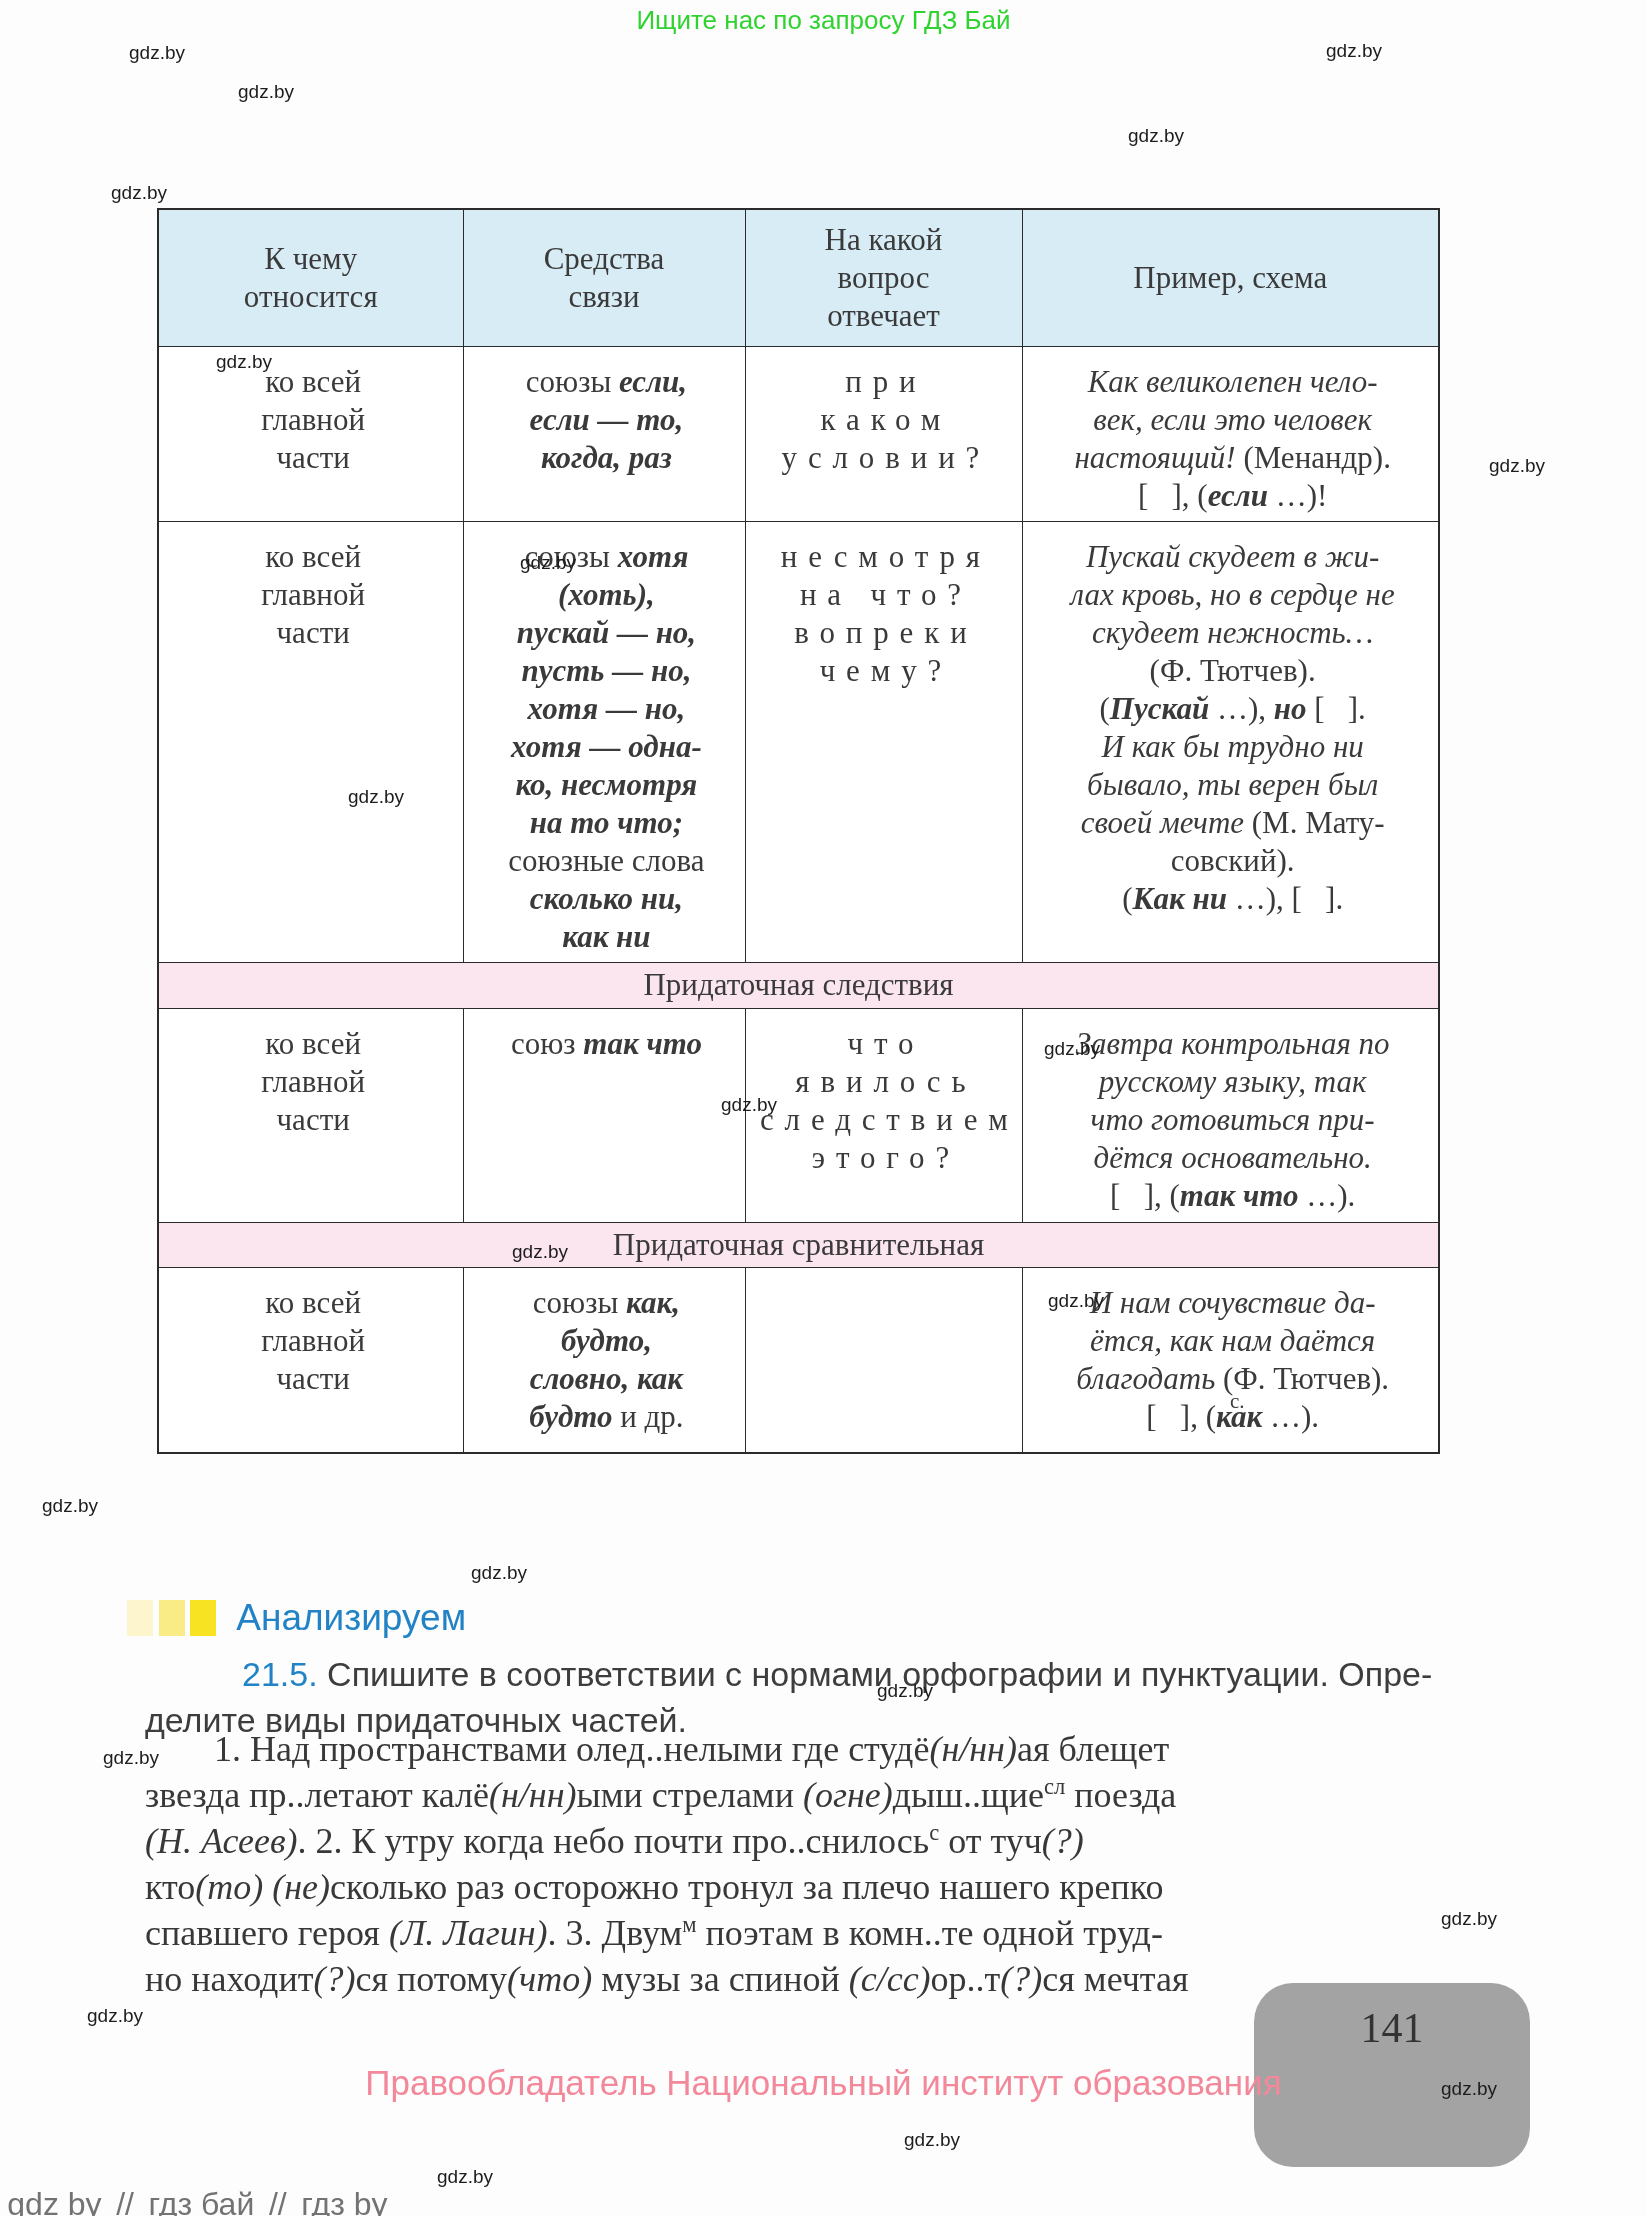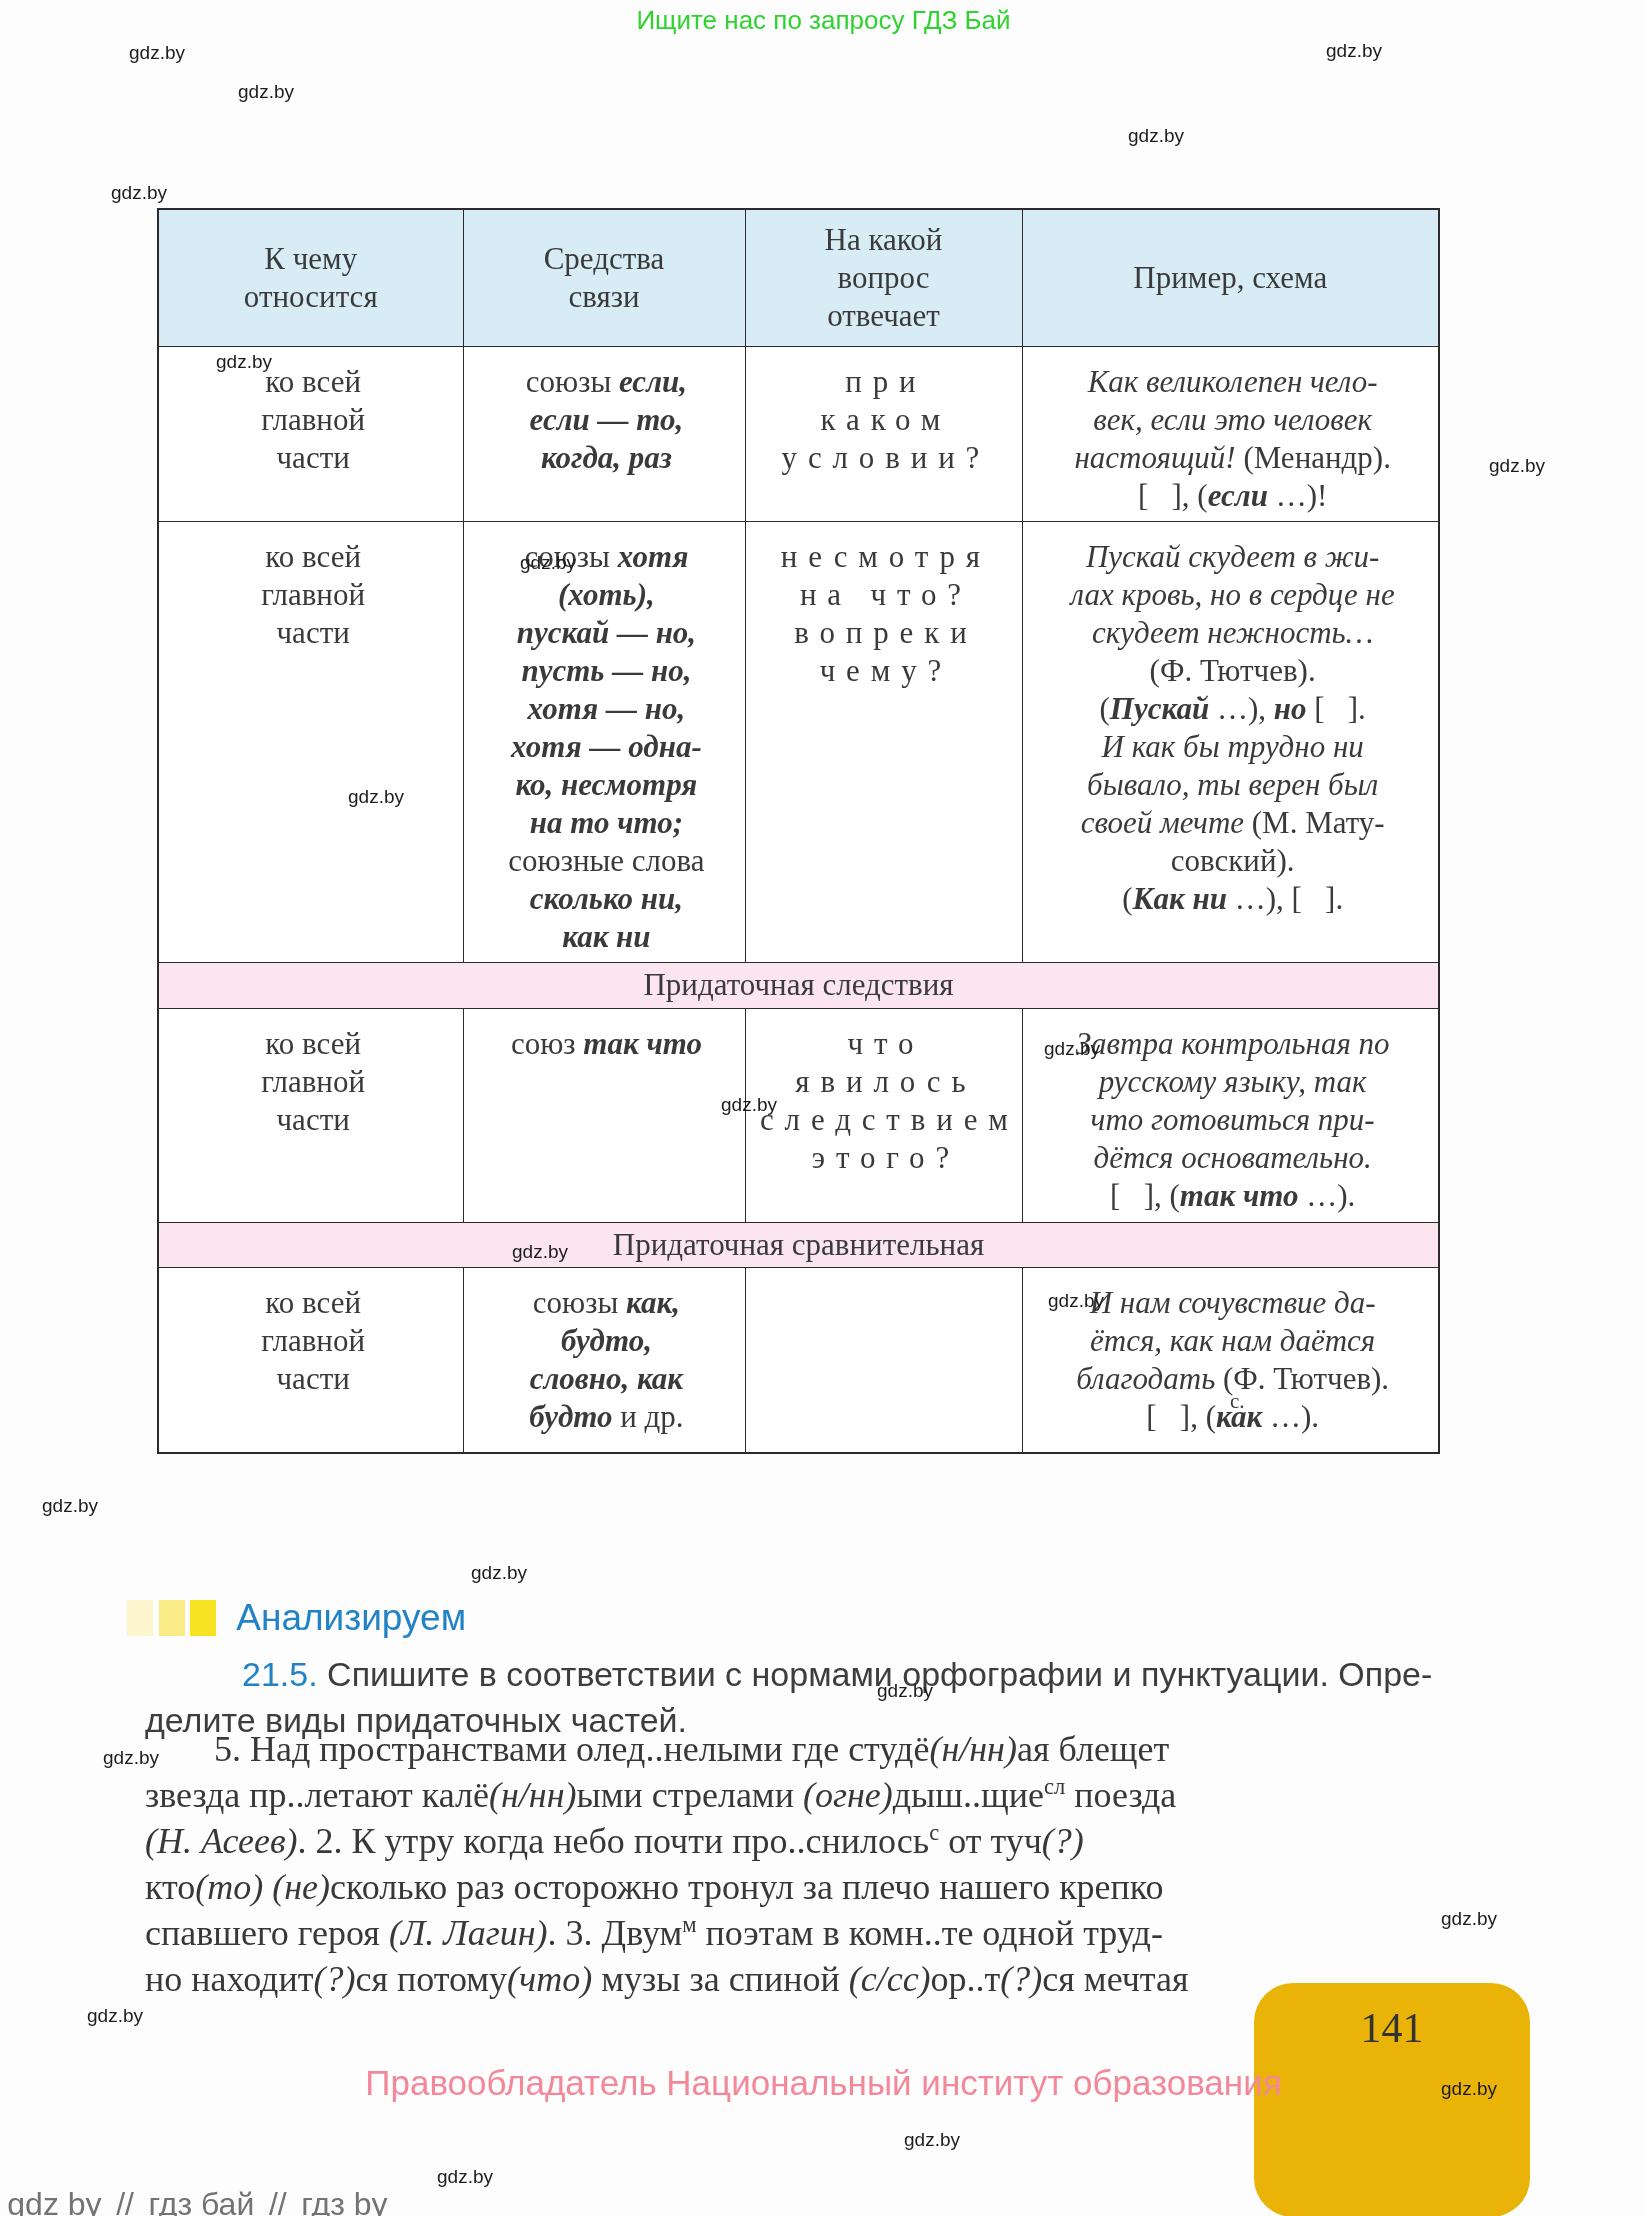--- a/index.html
+++ b/index.html
@@ -39,22 +39,22 @@
   .exercise{position:absolute;left:145px;top:1651px;width:1463px;
             font-family:"Liberation Sans",sans-serif;font-size:34px;line-height:46px;
             color:#3d3d3d;white-space:pre-line;text-indent:97px;z-index:2;}
   .exnum{font-weight:400;color:#2183c6;}
 
   .body-text{position:absolute;left:145px;top:1726px;width:1463px;
              font-size:36px;line-height:46px;color:#383838;white-space:pre-line;
              text-indent:69px;z-index:2;}
   .body-text sup{font-size:22.6px;line-height:0;vertical-align:super;}
 
-  .pagenum-box{position:absolute;left:1254px;top:1983px;width:276px;height:234px;
-               background:#eab308;border-radius:39px;z-index:1;}
+  .pagenum-box{position:absolute;left:1254px;top:1983px;width:276px;height:184px;
+               background:#a3a3a3;border-radius:39px;z-index:1;}
   .pagenum{position:absolute;left:0;top:21px;width:100%;text-align:center;
            font-size:42px;color:#333;}
 
   .copyright{position:absolute;left:0;top:2063px;width:100%;text-align:center;
              font-family:"Liberation Sans",sans-serif;font-size:35px;color:#f2889a;z-index:2;}
 
   .links{position:absolute;left:0;top:2186px;width:100%;text-align:left;
          font-family:"Liberation Sans",sans-serif;font-size:32px;color:#737373;z-index:2;}
   .links span{margin:0 7.3px;}
 </style>
@@ -196,21 +196,21 @@
   <div class="analyze">
     <span class="sq sq1"></span>
     <span class="sq sq2"></span>
     <span class="sq sq3"></span>
     <span class="analyze-label">Анализируем</span>
   </div>
 
   <div class="exercise"><span class="exnum">21.5.</span><span> Спишите в соответствии с нормами орфографии и пунктуации. Опре-
 делите виды придаточных частей.</span></div>
 
-  <div class="body-text"><span>5. Над пространствами олед..нелыми где студё</span><span class="it">(н/нн)</span><span>ая блещет
+  <div class="body-text"><span>1. Над пространствами олед..нелыми где студё</span><span class="it">(н/нн)</span><span>ая блещет
 звезда пр..летают калё</span><span class="it">(н/нн)</span><span>ыми стрелами </span><span class="it">(огне)</span><span>дыш..щие</span><sup>сл</sup><span> поезда
 </span><span class="it">(Н. Асеев)</span><span>. 2. К утру когда небо почти про..снилось</span><sup>с</sup><span> от туч</span><span class="it">(?)</span><span>
 кто</span><span class="it">(то)</span><span> </span><span class="it">(не)</span><span>сколько раз осторожно тронул за плечо нашего крепко
 спавшего героя </span><span class="it">(Л. Лагин)</span><span>. 3. Двум</span><sup>м</sup><span> поэтам в комн..те одной труд-
 но находит</span><span class="it">(?)</span><span>ся потому</span><span class="it">(что)</span><span> музы за спиной </span><span class="it">(с/сс)</span><span>ор..т</span><span class="it">(?)</span><span>ся мечтая</span></div>
 
   <div class="pagenum-box">
     <div class="pagenum">141</div>
   </div>
 

